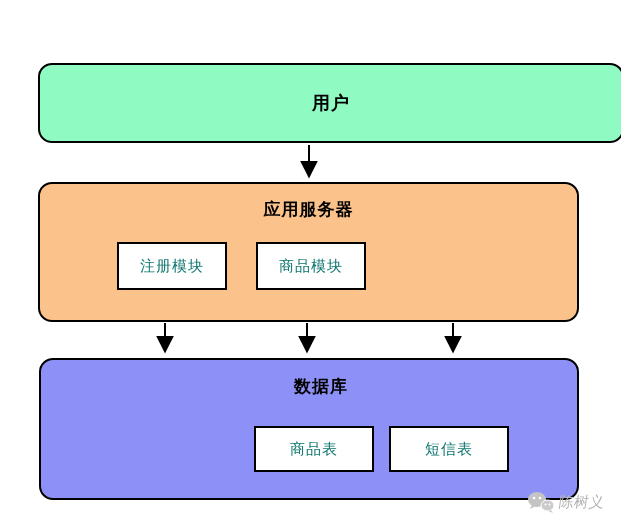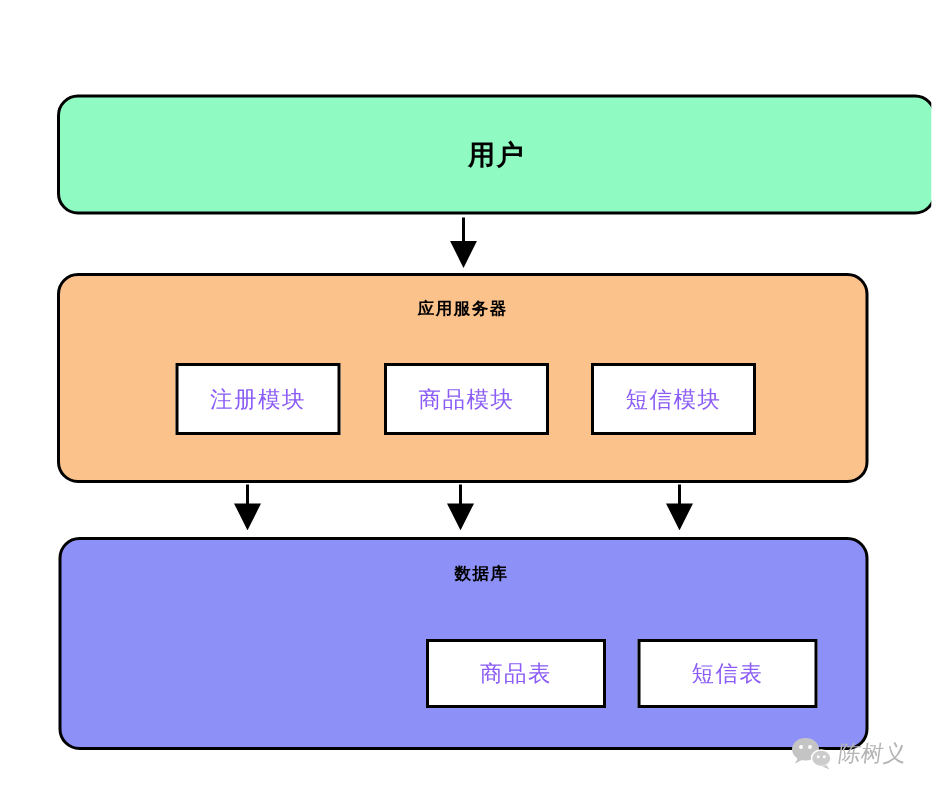--- a/index.html
+++ b/index.html
@@ -17,21 +17,21 @@
   }
   .node {
     position: absolute;
     box-sizing: border-box;
     border: 2px solid #000000;
     border-radius: 14px;
   }
   .node-title {
     text-align: center;
     font-weight: bold;
-    font-size: 11px;
+    font-size: 17px;
     color: #000000;
     letter-spacing: 1px;
   }
   .user-box {
     left: 38px; top: 63px; width: 586px; height: 80px;
     background: var(--color-user, #8ffac1);
     display: flex; align-items: center; justify-content: center;
   }
   .user-box .node-title { font-size: 18px; }
   .server-box {
@@ -44,31 +44,31 @@
     background: var(--color-database, #8d90f7);
   }
   .database-box .node-title { margin-top: 15px; margin-left: 24px; }
   .inner-box {
     position: absolute;
     box-sizing: border-box;
     background: var(--color-inner_box_bg, #ffffff);
     border: 2px solid #000000;
     display: flex; align-items: center; justify-content: center;
     font-size: 15px;
-    color: #8b5cf6;
+    color: #0f766e;
     letter-spacing: 1px;
   }
   .module-box { top: 58px; width: 110px; height: 48px; }
   .module-box.m0 { left: 77px; }
   .module-box.m1 { left: 216px; }
   .module-box.m2 { left: 354px; }
   .table-box { top: 66px; width: 120px; height: 46px; }
   .table-box.t0 { left: 52px; }
-  .table-box.t1 { left: 213px; margin-left: 30px; }
-  .table-box.t2 { left: 384px; }
+  .table-box.t1 { left: 213px; }
+  .table-box.t2 { left: 348px; }
   .arrow-layer {
     position: absolute;
     left: 0; top: 0; width: 621px; height: 531px;
     pointer-events: none;
   }
   .watermark {
     position: absolute;
     left: 527px; top: 491px;
     display: flex; align-items: center; gap: 4px;
     color: var(--color-watermark, #b5b5b5);
@@ -85,21 +85,20 @@
 <div class="canvas">
 
   <div class="node user-box">
     <div class="node-title">用户</div>
   </div>
 
   <div class="node server-box">
     <div class="node-title">应用服务器</div>
     <div class="inner-box module-box m0">注册模块</div>
     <div class="inner-box module-box m1">商品模块</div>
-    <div class="inner-box module-box m2">短信模块</div>
   </div>
 
   <div class="node database-box">
     <div class="node-title">数据库</div>
     <div class="inner-box table-box t1">商品表</div>
     <div class="inner-box table-box t2">短信表</div>
   </div>
 
   <svg class="arrow-layer" viewBox="0 0 621 531" xmlns="http://www.w3.org/2000/svg">
     <defs>

